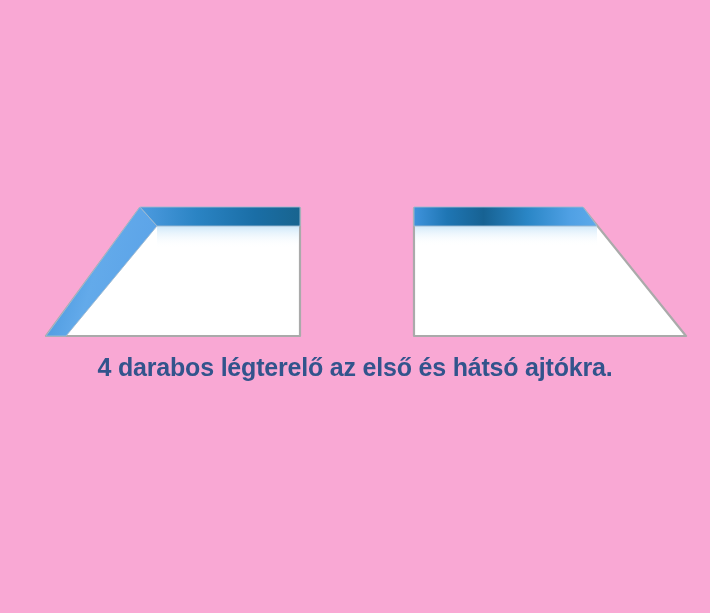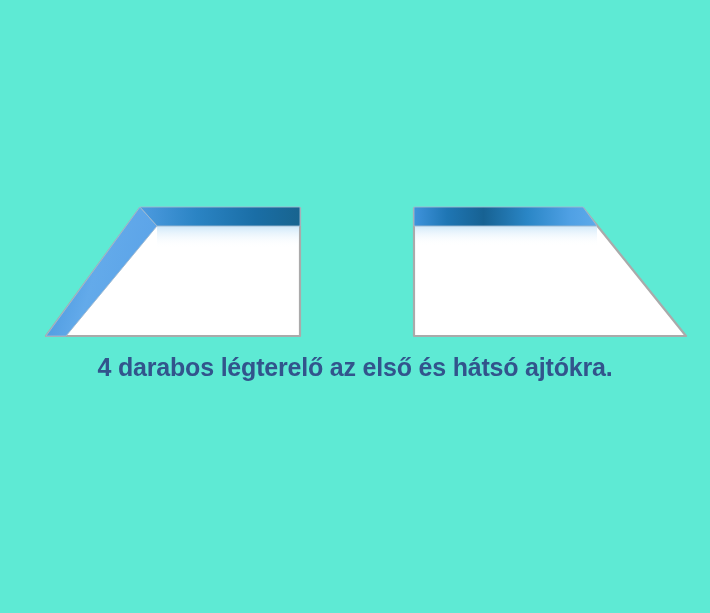--- a/index.html
+++ b/index.html
@@ -13,21 +13,21 @@
     position: relative;
     overflow: hidden;
     font-family: "Liberation Sans", sans-serif;
   }
   #stage {
     position: absolute;
     left: 0;
     top: 0;
     width: 710px;
     height: 613px;
-    background: #5eead4;
+    background: #f9a8d4;
   }
   #diagram-svg {
     position: absolute;
     left: 0;
     top: 0;
     width: 710px;
     height: 613px;
     display: block;
   }
   #caption {

